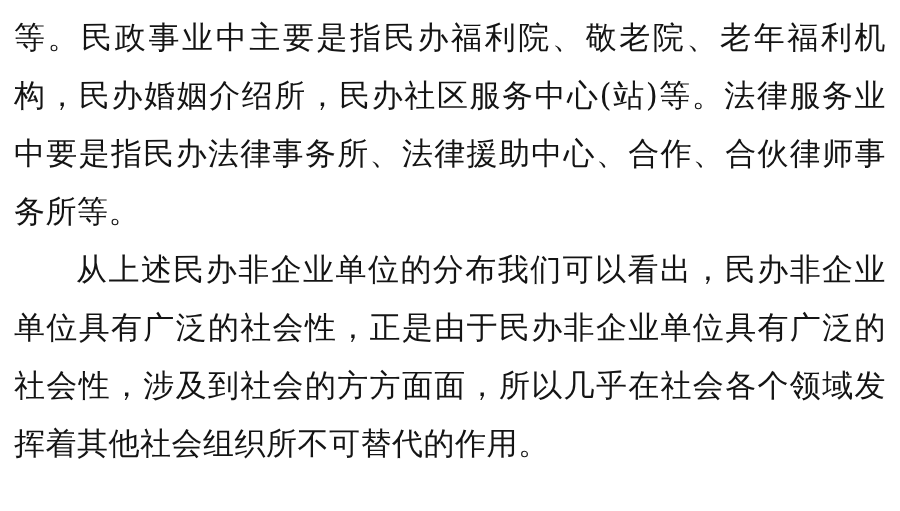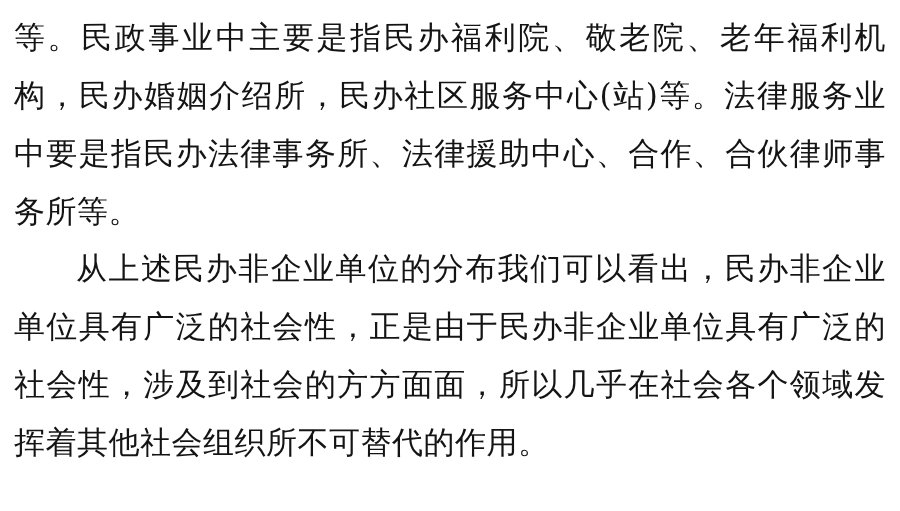--- a/index.html
+++ b/index.html
@@ -27,21 +27,20 @@
     letter-spacing: 0.5px;
     text-align: justify;
     text-justify: inter-ideograph;
   }
   .para {
     margin: 0;
     padding: 0;
   }
   .para + .para {
     margin-top: 0;
-    font-family: Liberation Serif, serif;
   }
   .indent {
     text-indent: 62px;
   }
 </style>
 </head>
 <body>
 
 <div class="page">
   <div class="doc-body">

